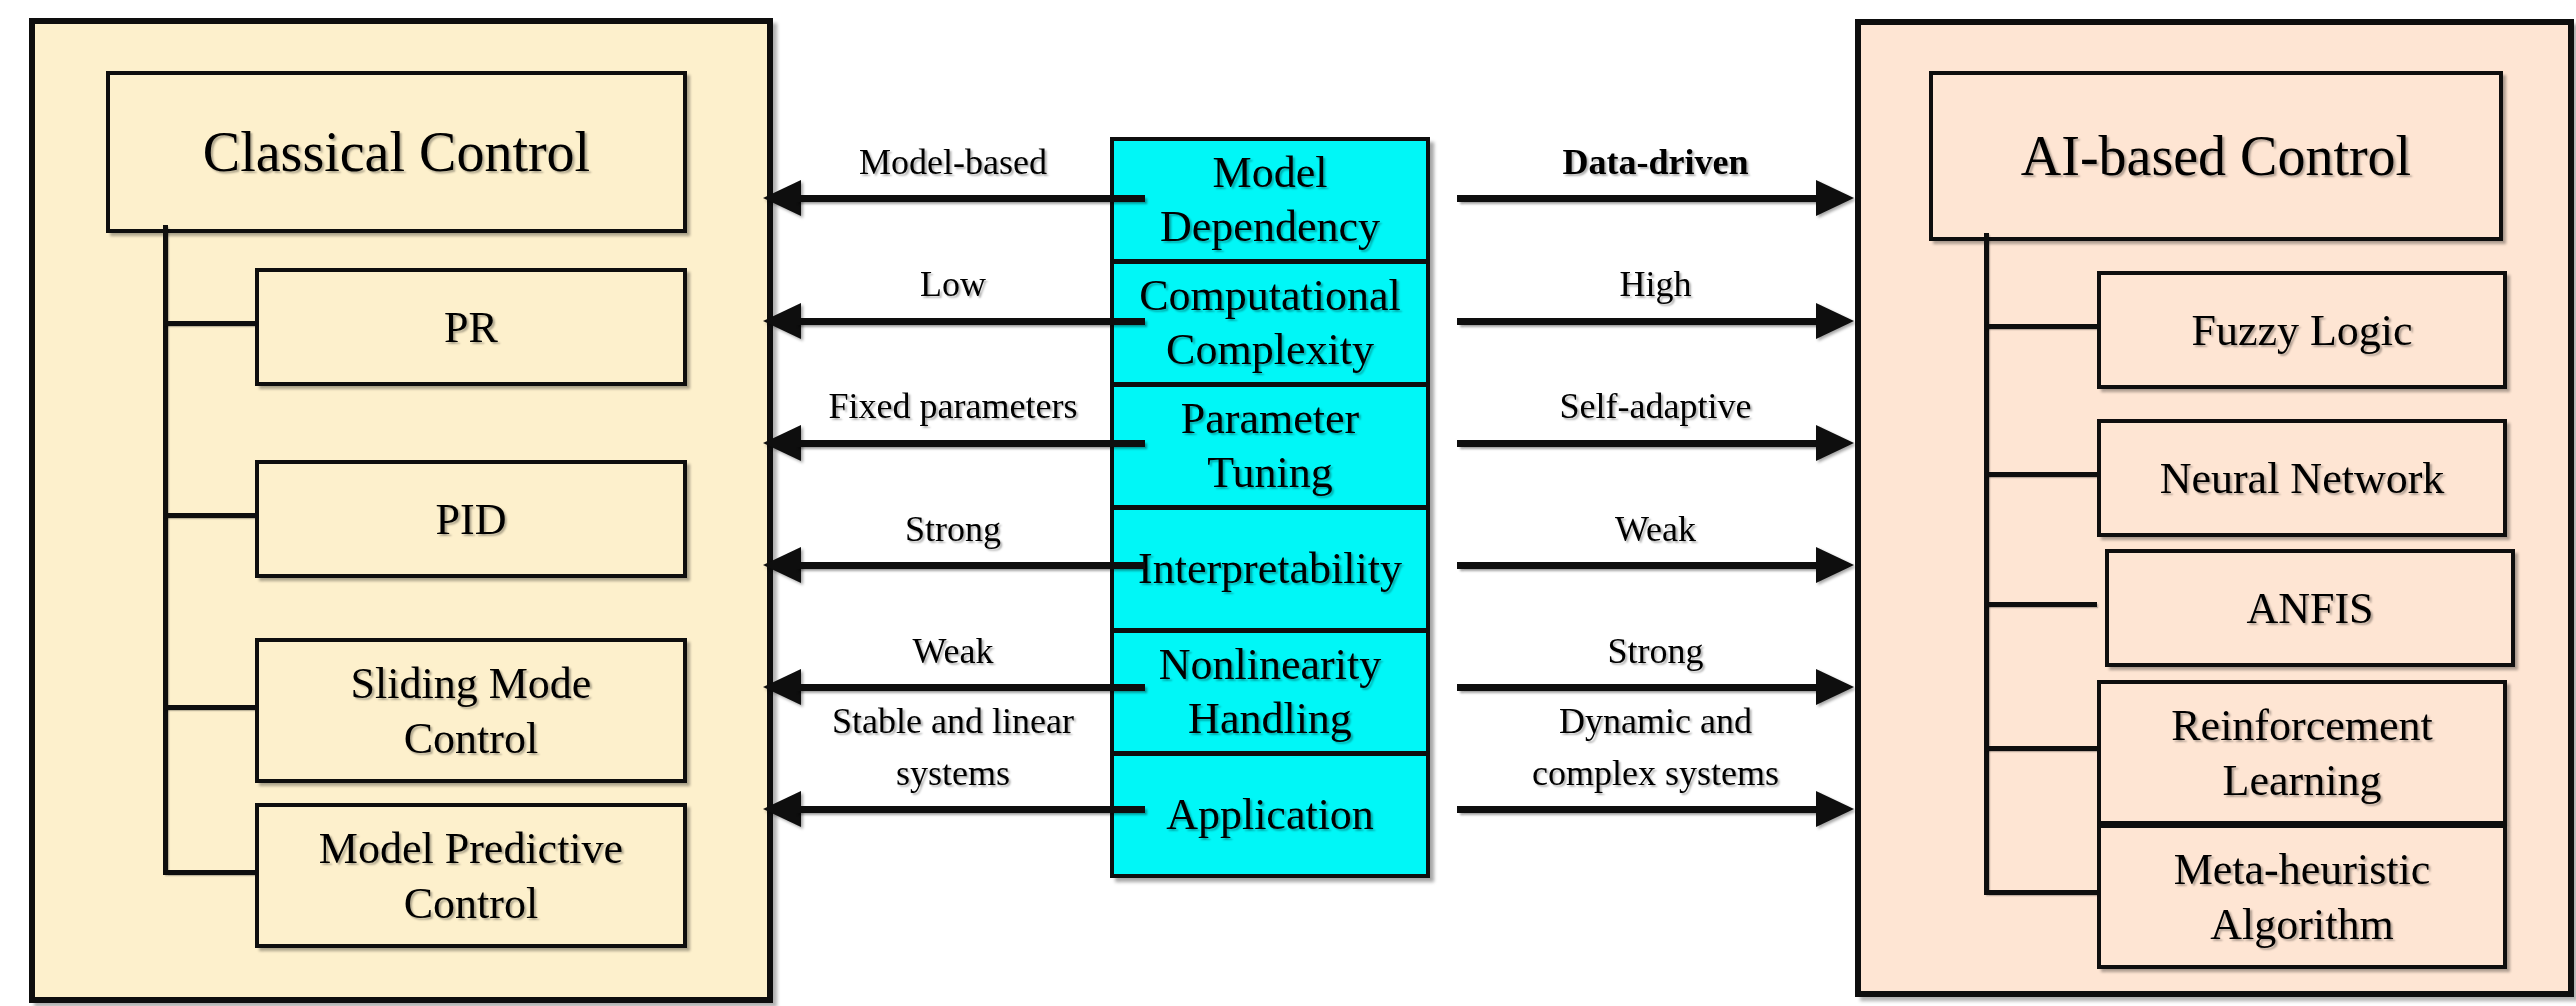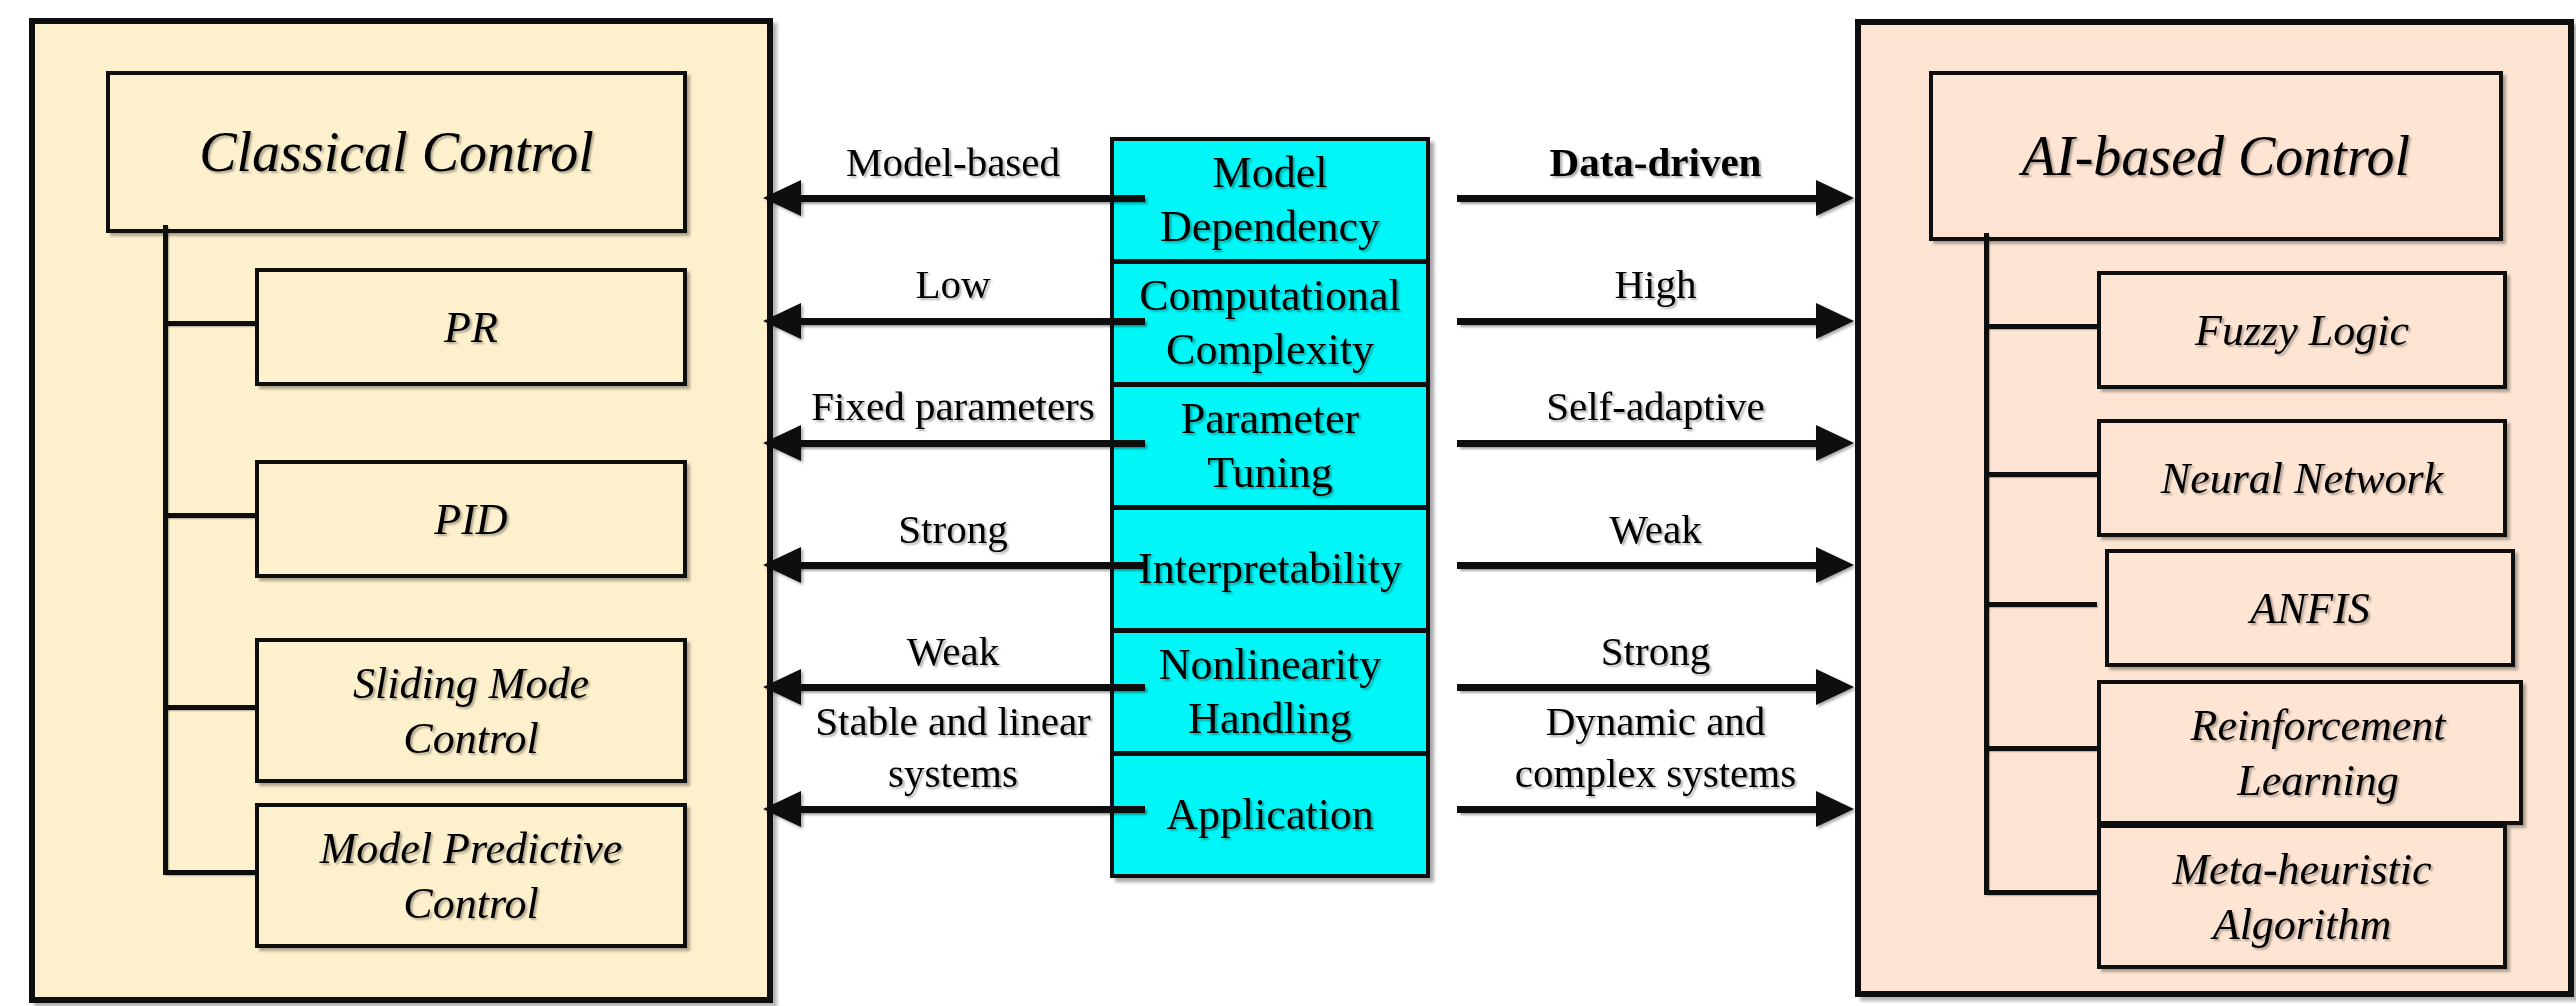--- a/index.html
+++ b/index.html
@@ -17,21 +17,20 @@
     border:6.2px solid var(--ink);
     box-shadow:4.8px 4.8px 3.4px rgba(0,0,0,0.30);
   }
   .panel.left{background:var(--left-bg);}
   .panel.right{background:var(--right-bg);}
   .box{
     border:4.8px solid var(--ink);
     box-shadow:4.1px 4.1px 2.7px rgba(0,0,0,0.32);
     display:flex; flex-direction:column; justify-content:center; align-items:center;
     text-align:center;
-    font-style:italic;
   }
   .box .ln{font-size:44px; line-height:55px; text-shadow:2.1px 2.1px 2.1px rgba(0,0,0,0.30);}
   .title-box .ln{font-size:56px; line-height:66px;}
   .left-item{background:var(--left-bg);}
   .right-item{background:var(--right-bg);}
   .title-box.left-item{background:var(--left-bg);}
   .title-box.right-item{background:var(--right-bg);}
   .conn{background:var(--ink); box-shadow:2.1px 2.1px 1.4px rgba(0,0,0,0.25);}
   
   .crit-col{
@@ -47,21 +46,21 @@
   .crit-cell:last-child{border-bottom:none;}
   .crit-cell .ln{font-size:44px; line-height:54px; text-shadow:2.1px 2.1px 2.1px rgba(0,0,0,0.30);}
   
   .arrow{height:0;}
   .shaft{position:absolute; height:6.9px; background:var(--ink); box-shadow:2.7px 2.7px 2.1px rgba(0,0,0,0.35);}
   .head{position:absolute; width:0; height:0; filter:drop-shadow(2.7px 2.7px 1.4px rgba(0,0,0,0.35));}
   .head.west{border-top:18.5px solid transparent; border-bottom:18.5px solid transparent; border-right:38px solid var(--ink);}
   .head.east{border-top:18.5px solid transparent; border-bottom:18.5px solid transparent; border-left:38px solid var(--ink);}
   
   .gap-label{
-    text-align:center; font-size:41px; line-height:52px;
+    text-align:center; font-size:36px; line-height:52px;
     text-shadow:2.1px 2.1px 2.1px rgba(0,0,0,0.30);
   }
 </style>
 </head>
 <body>
 
 <div class="canvas">
 
   <div class="abs panel left" style="left:29px;top:18px;width:732px;height:973px;"></div>
 
@@ -220,21 +219,21 @@
 
   <div class="abs box right-item" style="left:2097px;top:271px;width:402px;height:110px;">
     <div class="ln">Fuzzy Logic</div>
   </div>
   <div class="abs box right-item" style="left:2097px;top:419px;width:402px;height:110px;">
     <div class="ln">Neural Network</div>
   </div>
   <div class="abs box right-item" style="left:2097px;top:549px;width:402px;height:110px;margin-left:8px;">
     <div class="ln">ANFIS</div>
   </div>
-  <div class="abs box right-item" style="left:2097px;top:680px;width:402px;height:137px;padding-left:16px;">
+  <div class="abs box right-item" style="left:2097px;top:680px;width:402px;height:137px;">
     <div class="ln">Reinforcement</div>
     <div class="ln">Learning</div>
   </div>
   <div class="abs box right-item" style="left:2097px;top:824px;width:402px;height:137px;">
     <div class="ln">Meta-heuristic</div>
     <div class="ln">Algorithm</div>
   </div>
 
 </div>
 

